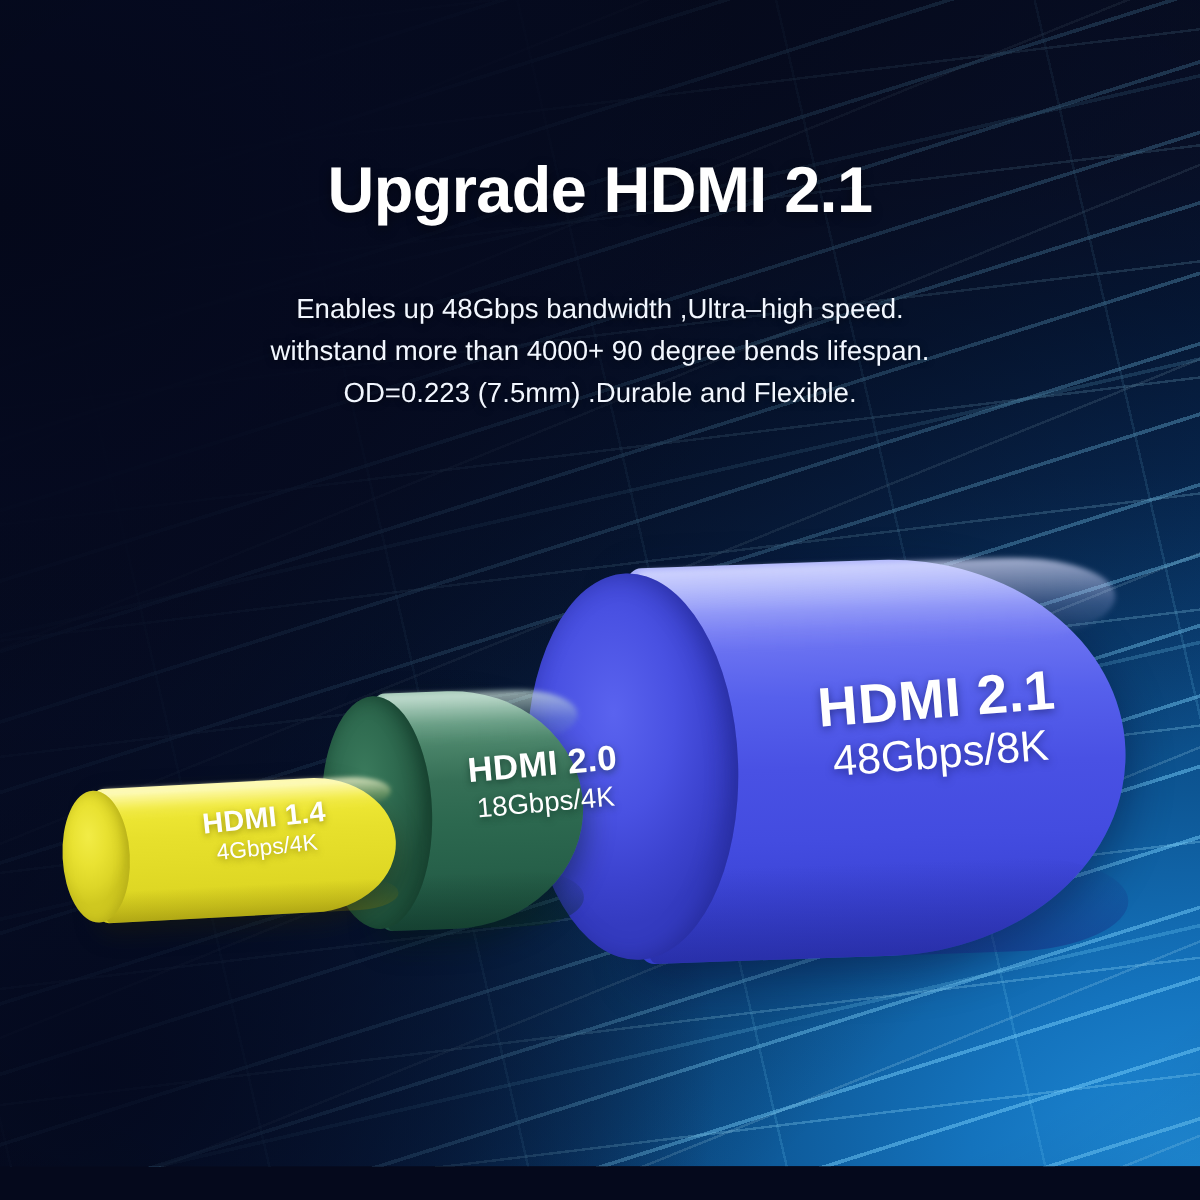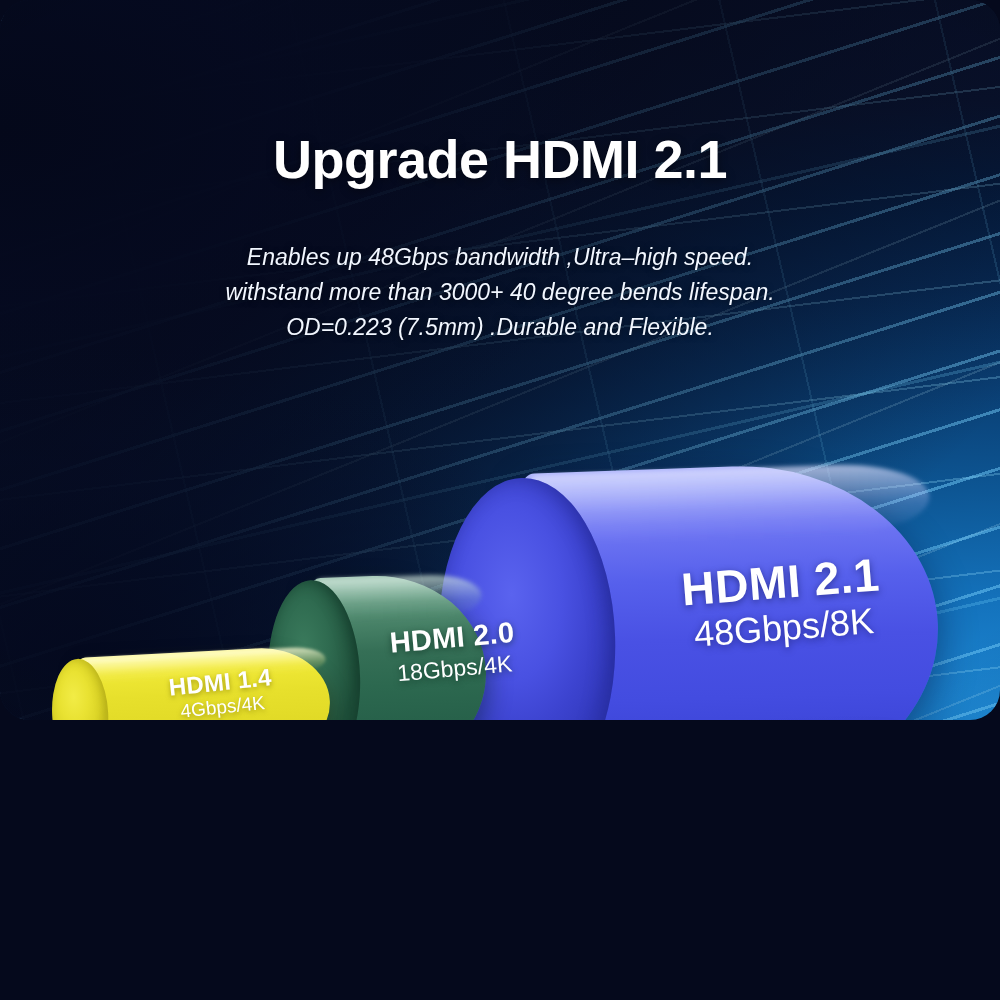--- a/index.html
+++ b/index.html
@@ -1,23 +1,22 @@
 <!DOCTYPE html>
 <html><head>
 <meta charset="utf-8">
 <style>
   html,body{margin:0;padding:0;background:#05091c;}
   body{font-family:"Liberation Sans",sans-serif;}
 
   #stage{
     position:relative;
-    width:1000px;height:720px;
+    width:1000px;height:972px;
     overflow:hidden;
     background:#060c22;
-    border-radius:30px;
   }
 
   
   .bg-base{
     position:absolute;inset:0;
     background:
       radial-gradient(120% 100% at 100% 100%, #1f8bd8 0%, #1473bd 16%, #0d5694 32%, #0a3f74 46%, #072a55 60%, #051c3e 74%, #09132e 86%, #08102a 100%);
   }
   .bg-tint{
     position:absolute;inset:0;
@@ -90,21 +89,21 @@
   .copy{
     position:absolute;left:50%;transform:translateX(-50%);
     top:240px;width:760px;
     text-align:center;
     color:#f2f7ff;
     font-size:23px;
     line-height:35px;
     font-weight:400;
     text-shadow:0 1px 6px rgba(0,0,0,.55);
   }
-  .copy div{white-space:nowrap;font-style:italic;}
+  .copy div{white-space:nowrap;}
 
   
   .cyl{position:absolute;}
 
   
   #cyl-blue{
     left:440px;top:468px;width:508px;height:330px;
     transform:rotate(-2deg);
   }
   #cyl-blue .cap{
@@ -237,21 +236,21 @@
   <div class="traces t-steps"></div>
   <div class="trace-mask"></div>
   <div class="bg-tint"></div>
   <div class="bg-tint2"></div>
   <div class="vignette"></div>
 
   <div class="headline">Upgrade HDMI 2.1</div>
 
   <div class="copy">
     <div>Enables up 48Gbps bandwidth ,Ultra–high speed.</div>
-    <div>withstand more than 3000+ 40 degree bends lifespan.</div>
+    <div>withstand more than 4000+ 90 degree bends lifespan.</div>
     <div>OD=0.223 (7.5mm) .Durable and Flexible.</div>
   </div>
 
   <div class="cyl" id="cyl-blue">
     <div class="body"></div>
     <div class="sheen"></div>
     <div class="shade"></div>
     <div class="cap"></div>
     <div class="lbl">
       <div class="l1">HDMI 2.1</div>

